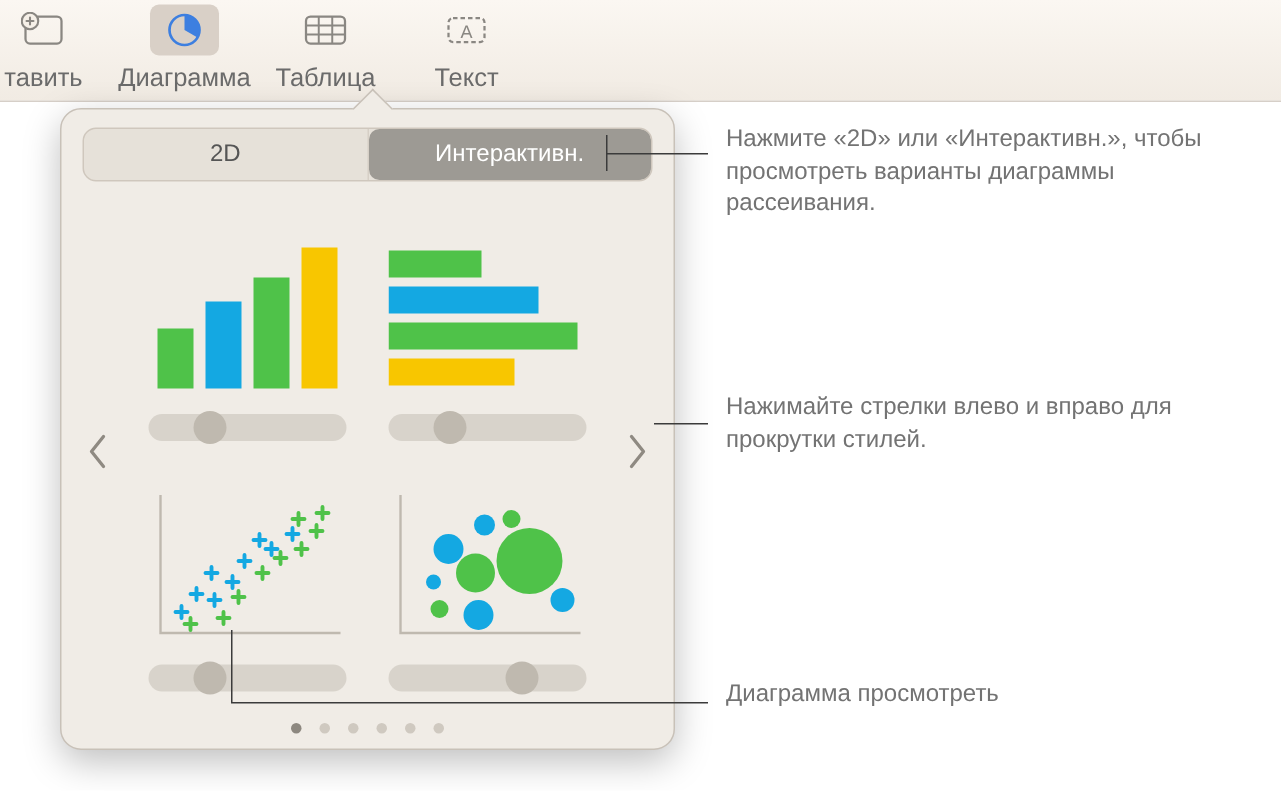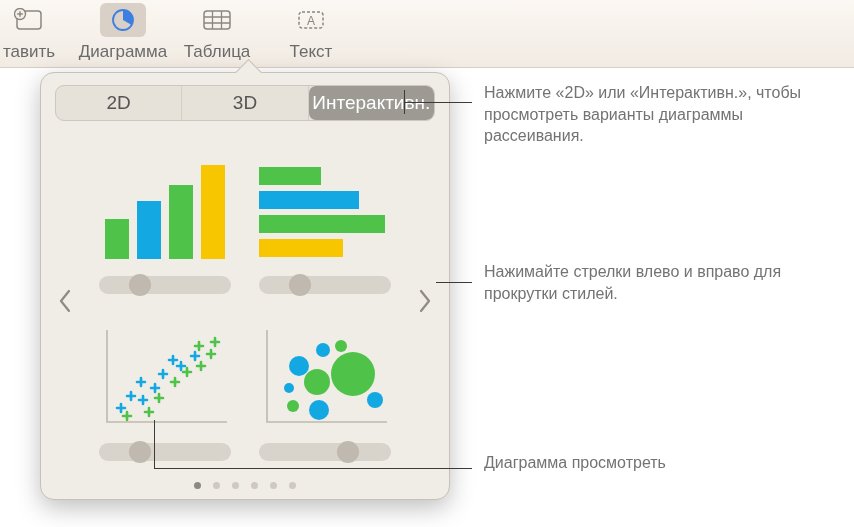--- a/index.html
+++ b/index.html
@@ -11,21 +11,21 @@
   .toolbar-item { display:flex; flex-direction:column; align-items:center; width:70px; color:#6b6b6b; font-size:17px; cursor:pointer; }
   .toolbar-item .ticon { width:32px; height:28px; display:flex; align-items:center; justify-content:center; }
   .toolbar-item .label { margin-top:8px; white-space:nowrap; }
   .toolbar-item.active .ticon-bg { background:#d9d0c7; border-radius:6px; padding:4px 10px; }
   .ticon svg { display:block; }
 
   
   .popover { position:absolute; left:40px; top:72px; width:410px; height:428px; background:#f0ece6; border:1px solid #c8c1b8; border-radius:14px; box-shadow: 0 8px 24px rgba(0,0,0,.25); }
   .popover::before { content:""; position:absolute; top:-10px; left:198px; width:18px; height:18px; background:#f0ece6; border-left:1px solid #c8c1b8; border-top:1px solid #c8c1b8; transform:rotate(45deg); }
   .segmented { position:absolute; left:14px; right:14px; top:12px; height:36px; display:flex; background:#e6e1d9; border-radius:9px; border:1px solid #cfc7bd; overflow:hidden; }
-  .seg-btn { flex:1; display:flex; align-items:center; justify-content:center; font-size:19px; color:#555; cursor:pointer; border-right:1px solid #d6cfc6; }
+  .seg-btn { flex:1; display:flex; align-items:center; justify-content:center; font-size:16px; color:#555; cursor:pointer; border-right:1px solid #d6cfc6; }
   .seg-btn:last-child { border-right:none; }
   .seg-btn.active { background:#9d9a94; color:#fff; border-radius:7px; }
 
   .grid-area { position:absolute; left:14px; right:14px; top:64px; bottom:34px; }
   .chart-grid { display:grid; grid-template-columns: 1fr 1fr; grid-template-rows: 1fr 1fr; gap:14px 20px; height:100%; padding:4px 40px; }
   .thumb { display:flex; flex-direction:column; align-items:center; justify-content:flex-end; gap:10px; cursor:pointer; }
   .thumb .pic { width:140px; height:110px; display:flex; align-items:center; justify-content:center; }
   .slider-shape { width:132px; height:18px; background:#d8d3cb; border-radius:9px; position:relative; }
   .slider-shape .knob { position:absolute; top:-2px; width:22px; height:22px; background:#bfb9af; border-radius:50%; }
 
@@ -83,21 +83,20 @@
           <text x="15" y="17" font-size="12" text-anchor="middle" fill="#8a8782" font-family="Arial">A</text>
         </svg>
     </div>
     <div class="label">Текст</div>
   </div>
 </div>
 
 <div class="popover">
   <div class="segmented">
     <div class="seg-btn">2D</div>
-    <div class="seg-btn">3D</div>
     <div class="seg-btn active">Интерактивн.</div>
   </div>
 
   <div class="grid-area">
     <div class="nav-arrow left">
       <svg width="18" height="28" viewBox="0 0 18 28">
           <path d="M13 4 5 14l8 10" fill="none" stroke="#8f8a82" stroke-width="2.2" stroke-linecap="round" stroke-linejoin="round"></path>
         </svg>
     </div>
     <div class="nav-arrow right">

